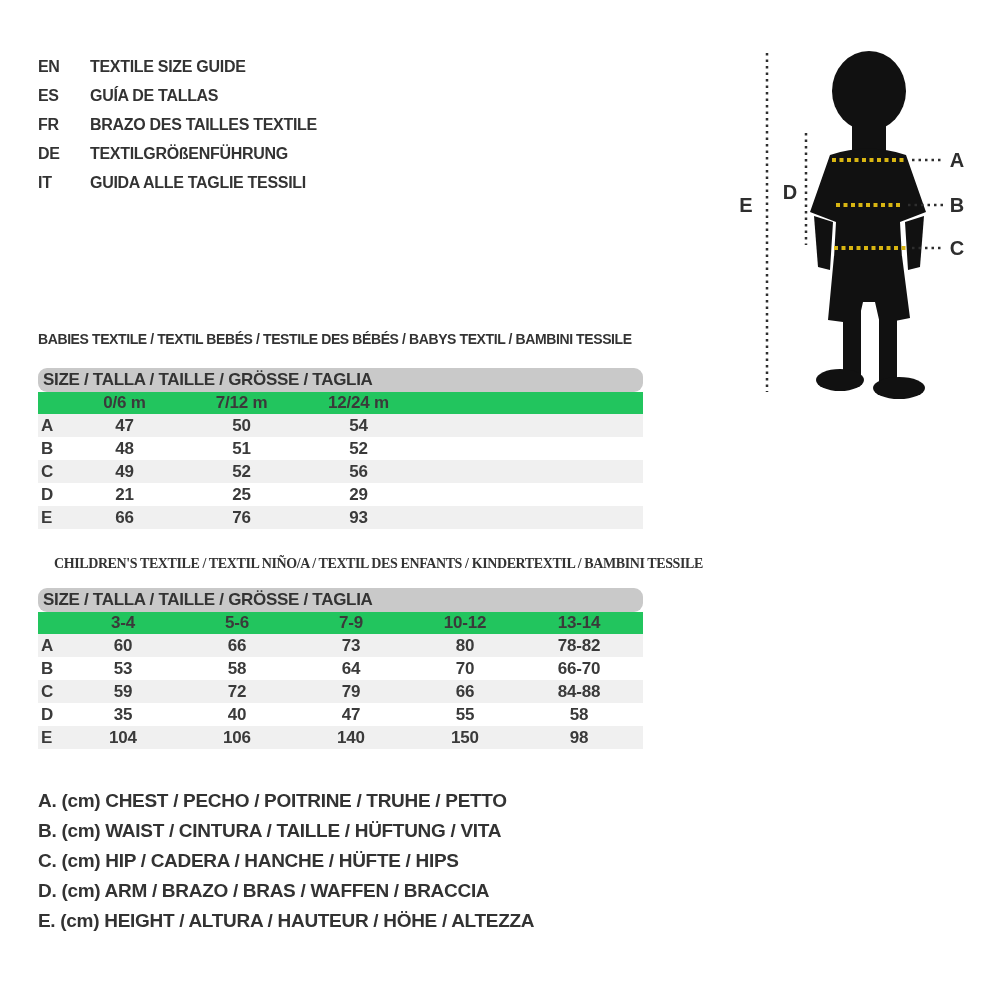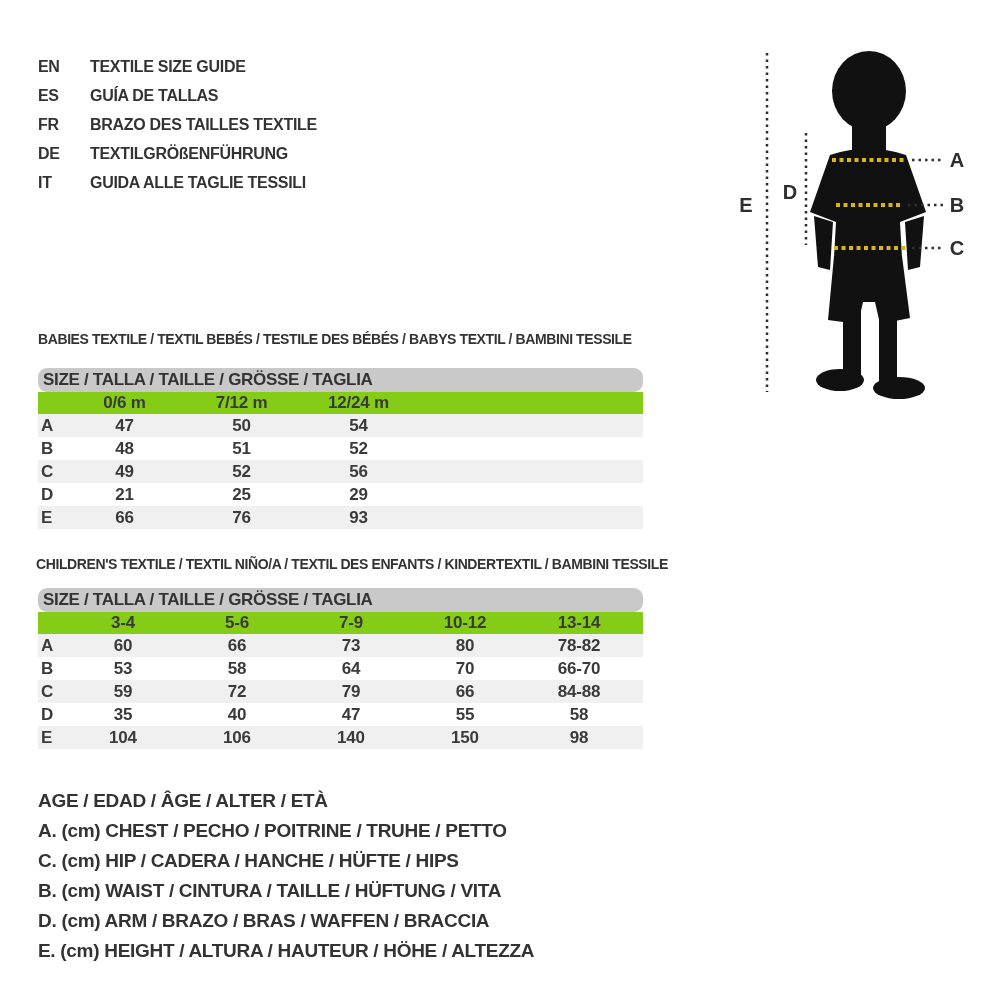--- a/index.html
+++ b/index.html
@@ -18,36 +18,36 @@
 
   
   .figure{left:740px;top:30px;width:260px;height:372px;}
   .figure svg{position:absolute;left:0;top:0;}
   .fig-label{position:absolute;width:26px;height:22px;line-height:22px;text-align:center;
     font-size:20px;font-weight:700;color:#2e2e2e;}
 
   
   .sec-title{font-size:14px;font-weight:700;letter-spacing:-0.4px;white-space:nowrap;}
   .babies-title{left:38px;top:331px;}
-  .children-title{left:36px;top:556px;}
+  .children-title{left:54px;top:556px;font-family:Liberation Serif, serif;}
 
   
   .size-bar{left:38px;width:605px;height:24px;background:#c9c9c9;
     font-size:17px;font-weight:700;line-height:24px;padding-left:5px;letter-spacing:-0.3px;
     box-sizing:border-box;border-radius:9px;}
   .babies-bar{top:368px;}
   .children-bar{top:588px;}
 
   
   table.size-table{border-collapse:collapse;table-layout:fixed;width:605px;
     font-size:17px;font-weight:700;color:#3a3a3a;}
   .babies-table{left:38px;top:392px;}
   .children-table{left:38px;top:612px;}
   table.size-table td{padding:0;height:23px;text-align:center;letter-spacing:-0.2px;}
-  table.size-table tr.colhead td{height:22px;background:#84cc16;}
+  table.size-table tr.colhead td{height:22px;background:#22c55e;}
   table.size-table td.rowlabel{text-align:left;padding-left:3px;}
   table.size-table tr.stripe td{background:#f0f0f0;}
   col.c-label{width:28px;}
   col.c-babies{width:117px;}
   col.c-child{width:114px;}
   col.c-fill{width:auto;}
 
   
   .legend{left:38px;top:786px;}
   .legend-line{height:30px;line-height:30px;font-size:19px;font-weight:700;letter-spacing:-0.3px;white-space:nowrap;}
@@ -233,19 +233,18 @@
     <td>106</td>
     <td>140</td>
     <td>150</td>
     <td>98</td>
     <td></td>
   </tr>
 </tbody>
   </table>
 
 <div class="abs legend">
-  <div class="legend-line">AGE / EDAD / ÂGE / ALTER / ETÀ</div>
   <div class="legend-line">A. (cm) CHEST / PECHO / POITRINE / TRUHE / PETTO</div>
+  <div class="legend-line">B. (cm) WAIST / CINTURA / TAILLE / HÜFTUNG / VITA</div>
   <div class="legend-line">C. (cm) HIP / CADERA / HANCHE / HÜFTE / HIPS</div>
-  <div class="legend-line">B. (cm) WAIST / CINTURA / TAILLE / HÜFTUNG / VITA</div>
   <div class="legend-line">D. (cm) ARM / BRAZO / BRAS / WAFFEN / BRACCIA</div>
   <div class="legend-line">E. (cm) HEIGHT / ALTURA / HAUTEUR / HÖHE / ALTEZZA</div>
 </div>
 
 </body></html>

